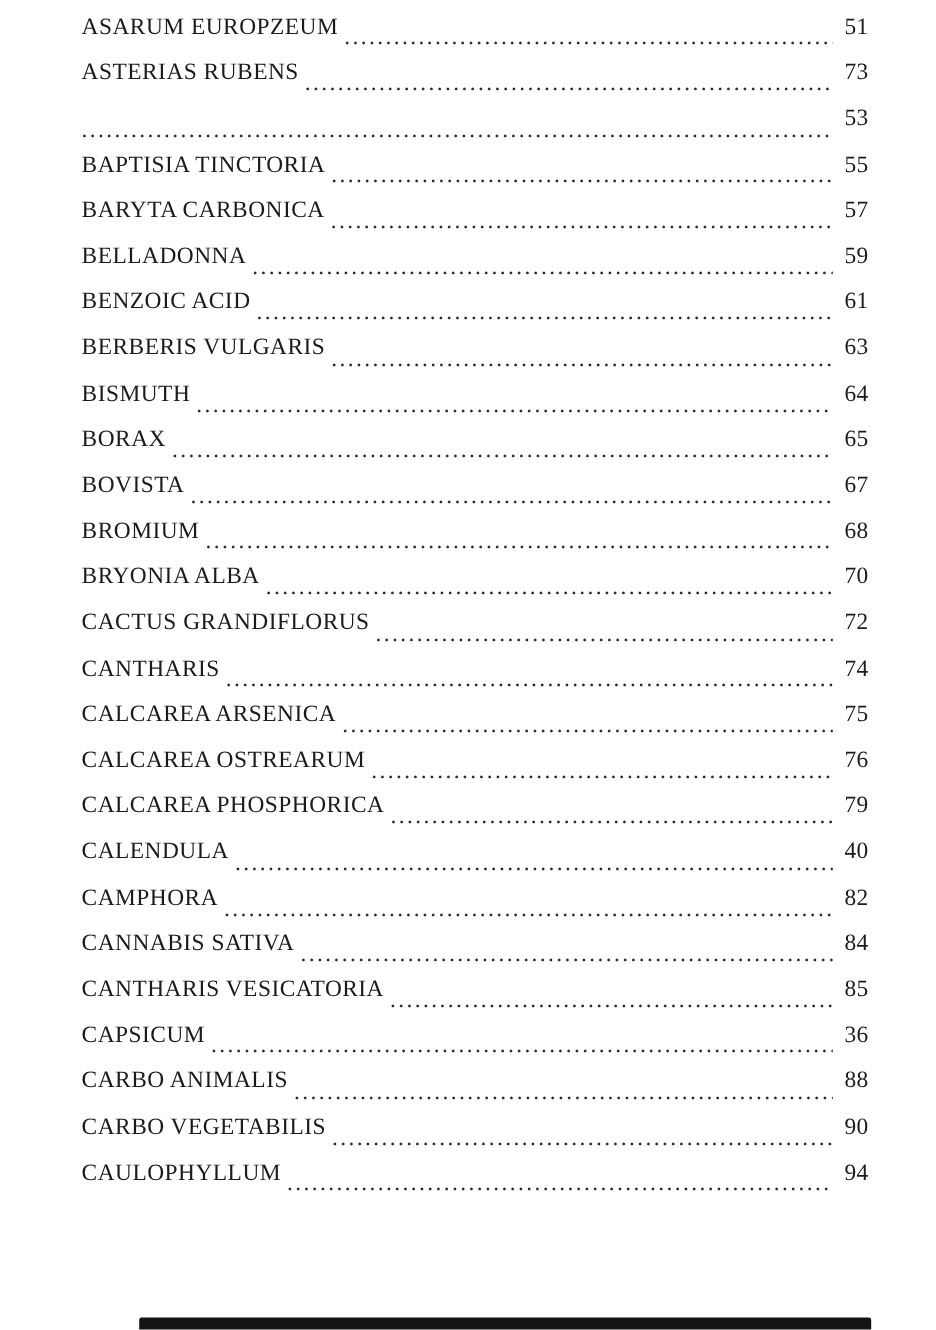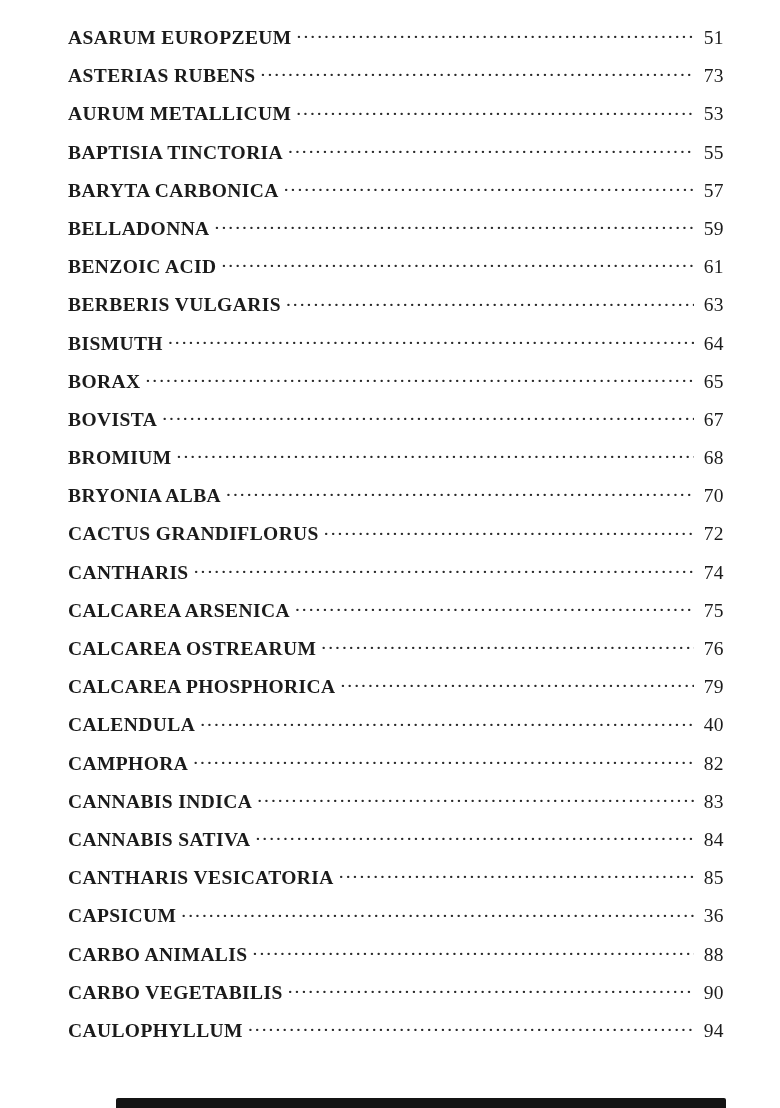--- a/index.html
+++ b/index.html
@@ -25,21 +25,20 @@
     display: flex;
     align-items: baseline;
     height: 38.2px;
     font-size: 19.5px;
     letter-spacing: 0.4px;
     white-space: nowrap;
   }
   .toc-title {
     flex: 0 0 auto;
     padding-right: 5px;
-    font-weight: bold;
   }
   .leader {
     flex: 1 1 auto;
     overflow: hidden;
     position: relative;
     align-self: stretch;
   }
   .leader::after {
     content: "..................................................................................................................................";
     position: absolute;
@@ -47,21 +46,20 @@
     left: 0;
     letter-spacing: 2px;
     font-size: 19.5px;
     color: #2a2a2a;
   }
   .toc-page {
     flex: 0 0 auto;
     min-width: 26px;
     text-align: right;
     padding-left: 4px;
-    margin-top: 15px;
   }
   .scan-bar {
     position: absolute;
     left: 116px;
     right: 54px;
     bottom: 0;
     height: 10px;
     background: #141414;
     border-radius: 2px 2px 0 0;
   }
@@ -77,21 +75,20 @@
     <span class="toc-page">51</span>
   </div>
 
   <div class="toc-row">
     <span class="toc-title">ASTERIAS RUBENS</span>
     <span class="leader"></span>
     <span class="toc-page">73</span>
   </div>
 
   <div class="toc-row">
-    <span class="toc-title">AURUM METALLICUM</span>
     <span class="leader"></span>
     <span class="toc-page">53</span>
   </div>
 
   <div class="toc-row">
     <span class="toc-title">BAPTISIA TINCTORIA</span>
     <span class="leader"></span>
     <span class="toc-page">55</span>
   </div>
 
@@ -184,25 +181,20 @@
     <span class="leader"></span>
     <span class="toc-page">40</span>
   </div>
 
   <div class="toc-row">
     <span class="toc-title">CAMPHORA</span>
     <span class="leader"></span>
     <span class="toc-page">82</span>
   </div>
 
-  <div class="toc-row">
-    <span class="toc-title">CANNABIS INDICA</span>
-    <span class="leader"></span>
-    <span class="toc-page">83</span>
-  </div>
 
   <div class="toc-row">
     <span class="toc-title">CANNABIS SATIVA</span>
     <span class="leader"></span>
     <span class="toc-page">84</span>
   </div>
 
   <div class="toc-row">
     <span class="toc-title">CANTHARIS VESICATORIA</span>
     <span class="leader"></span>

